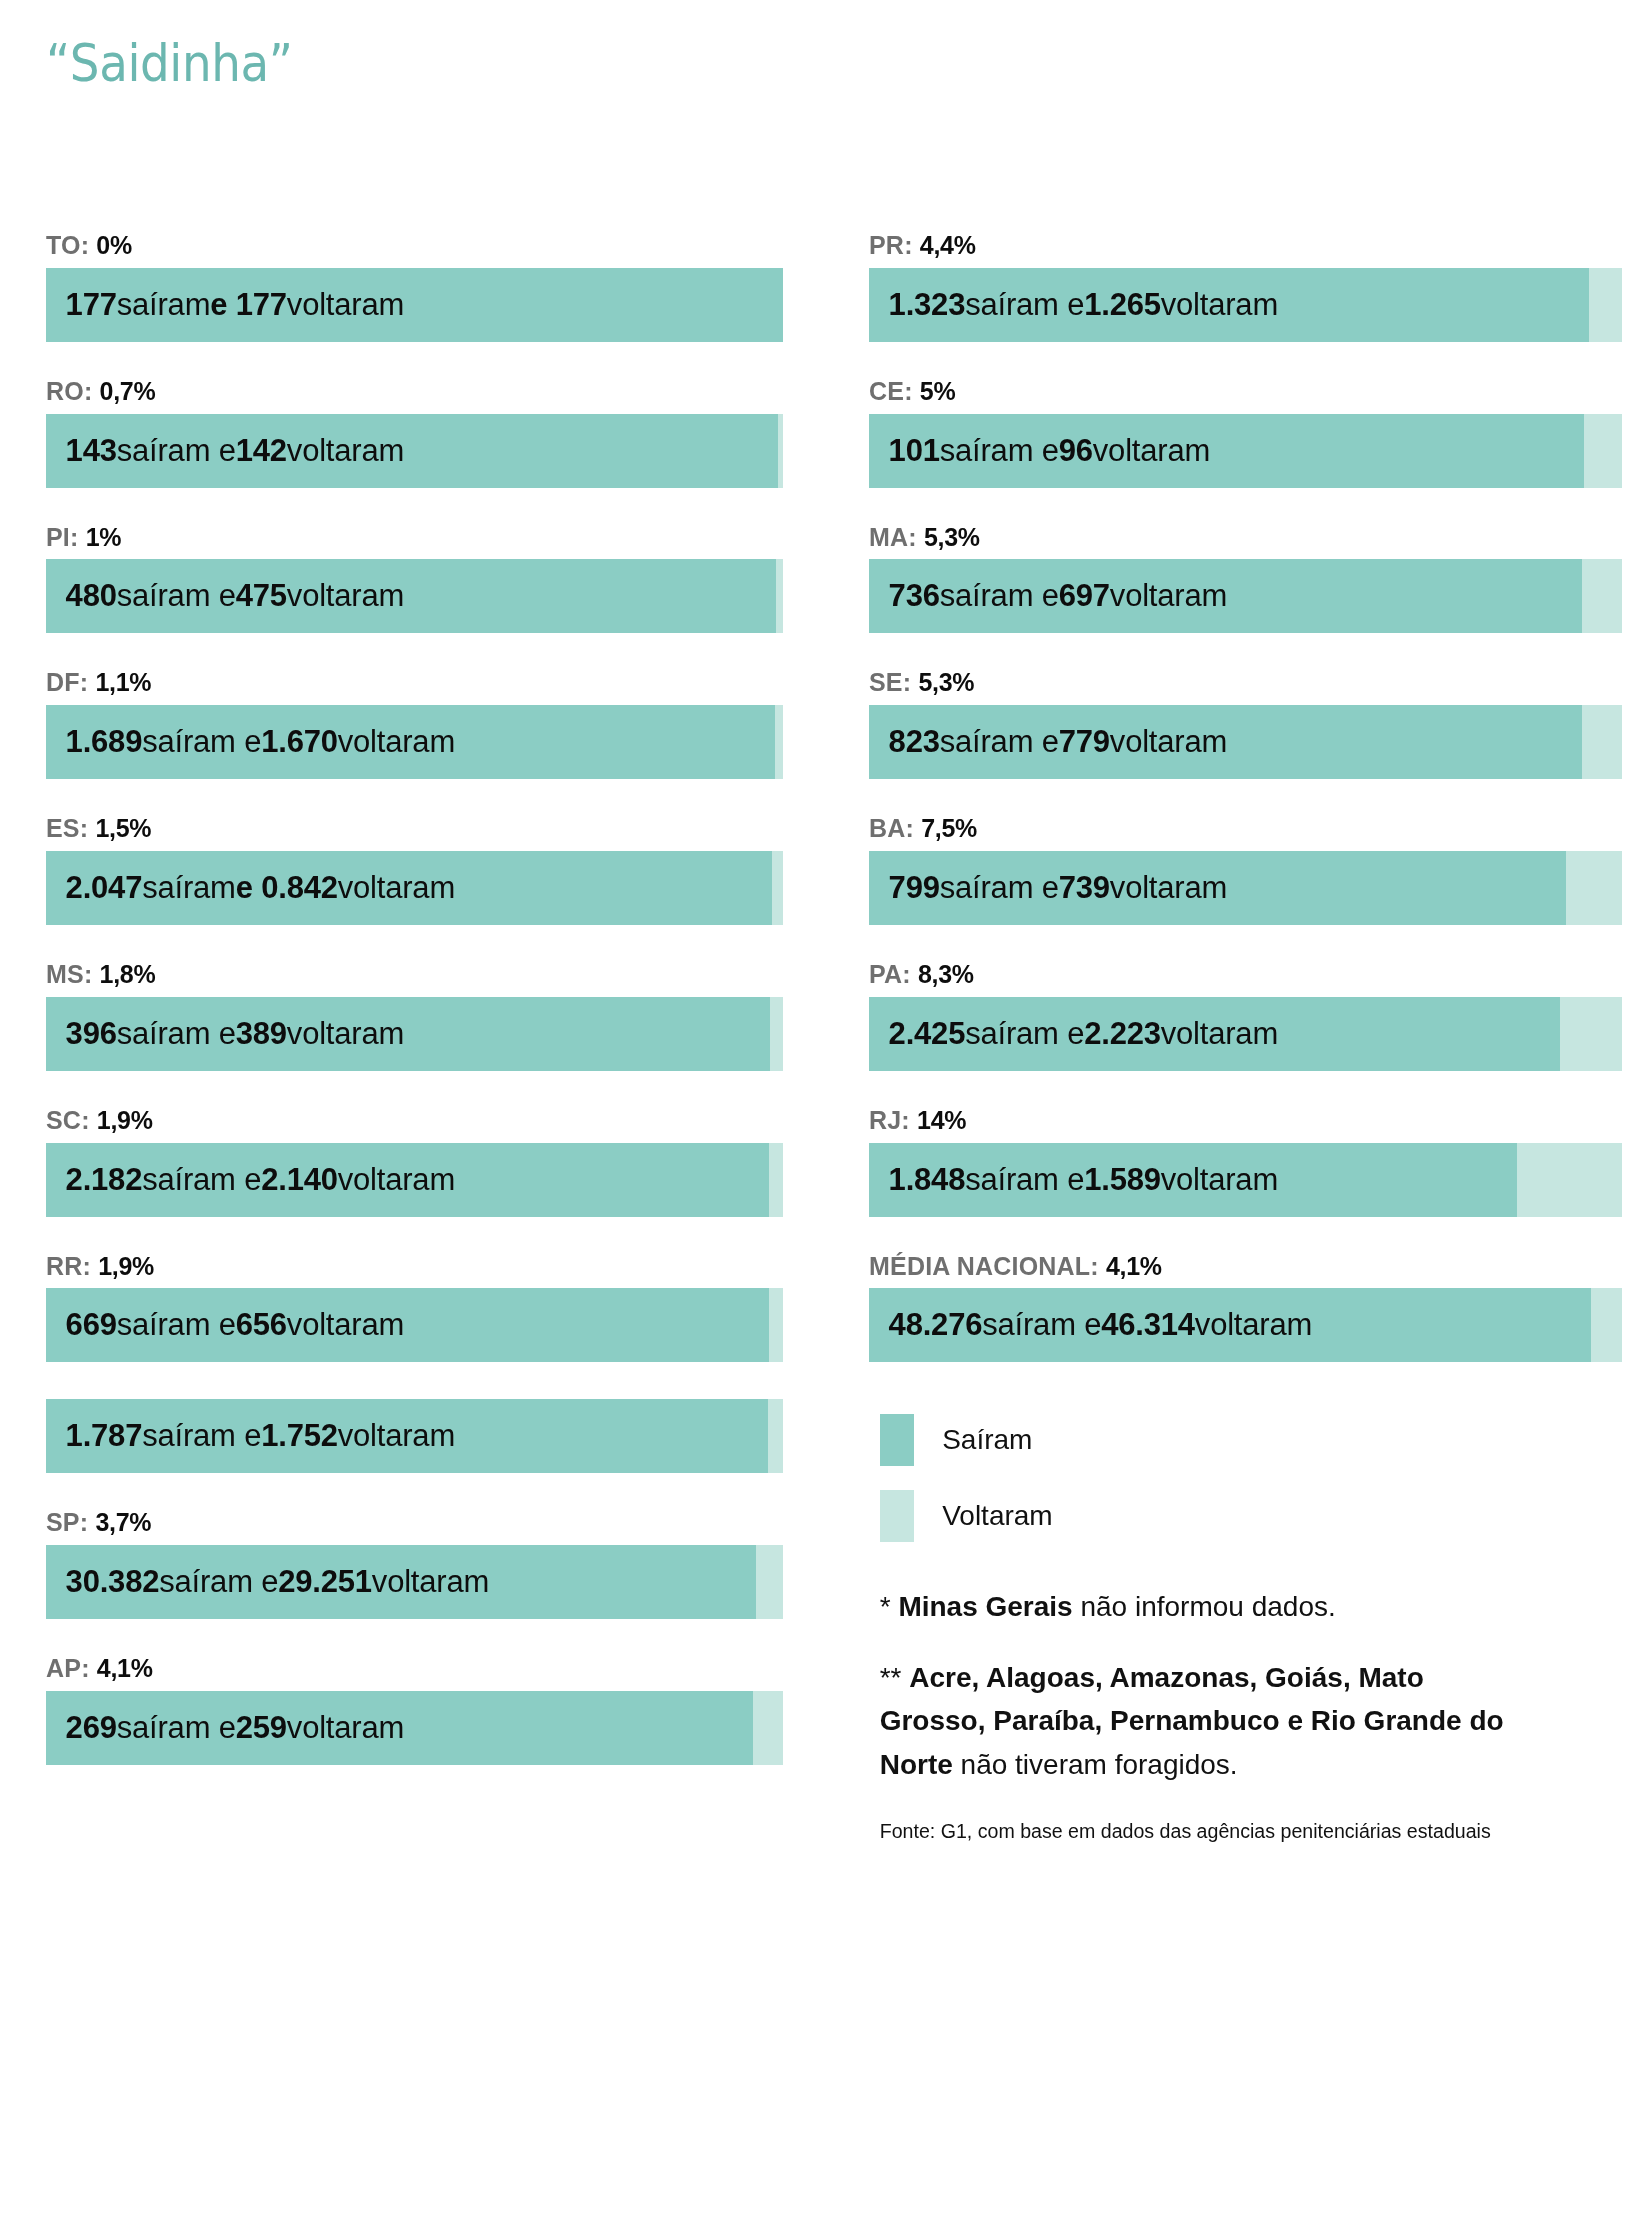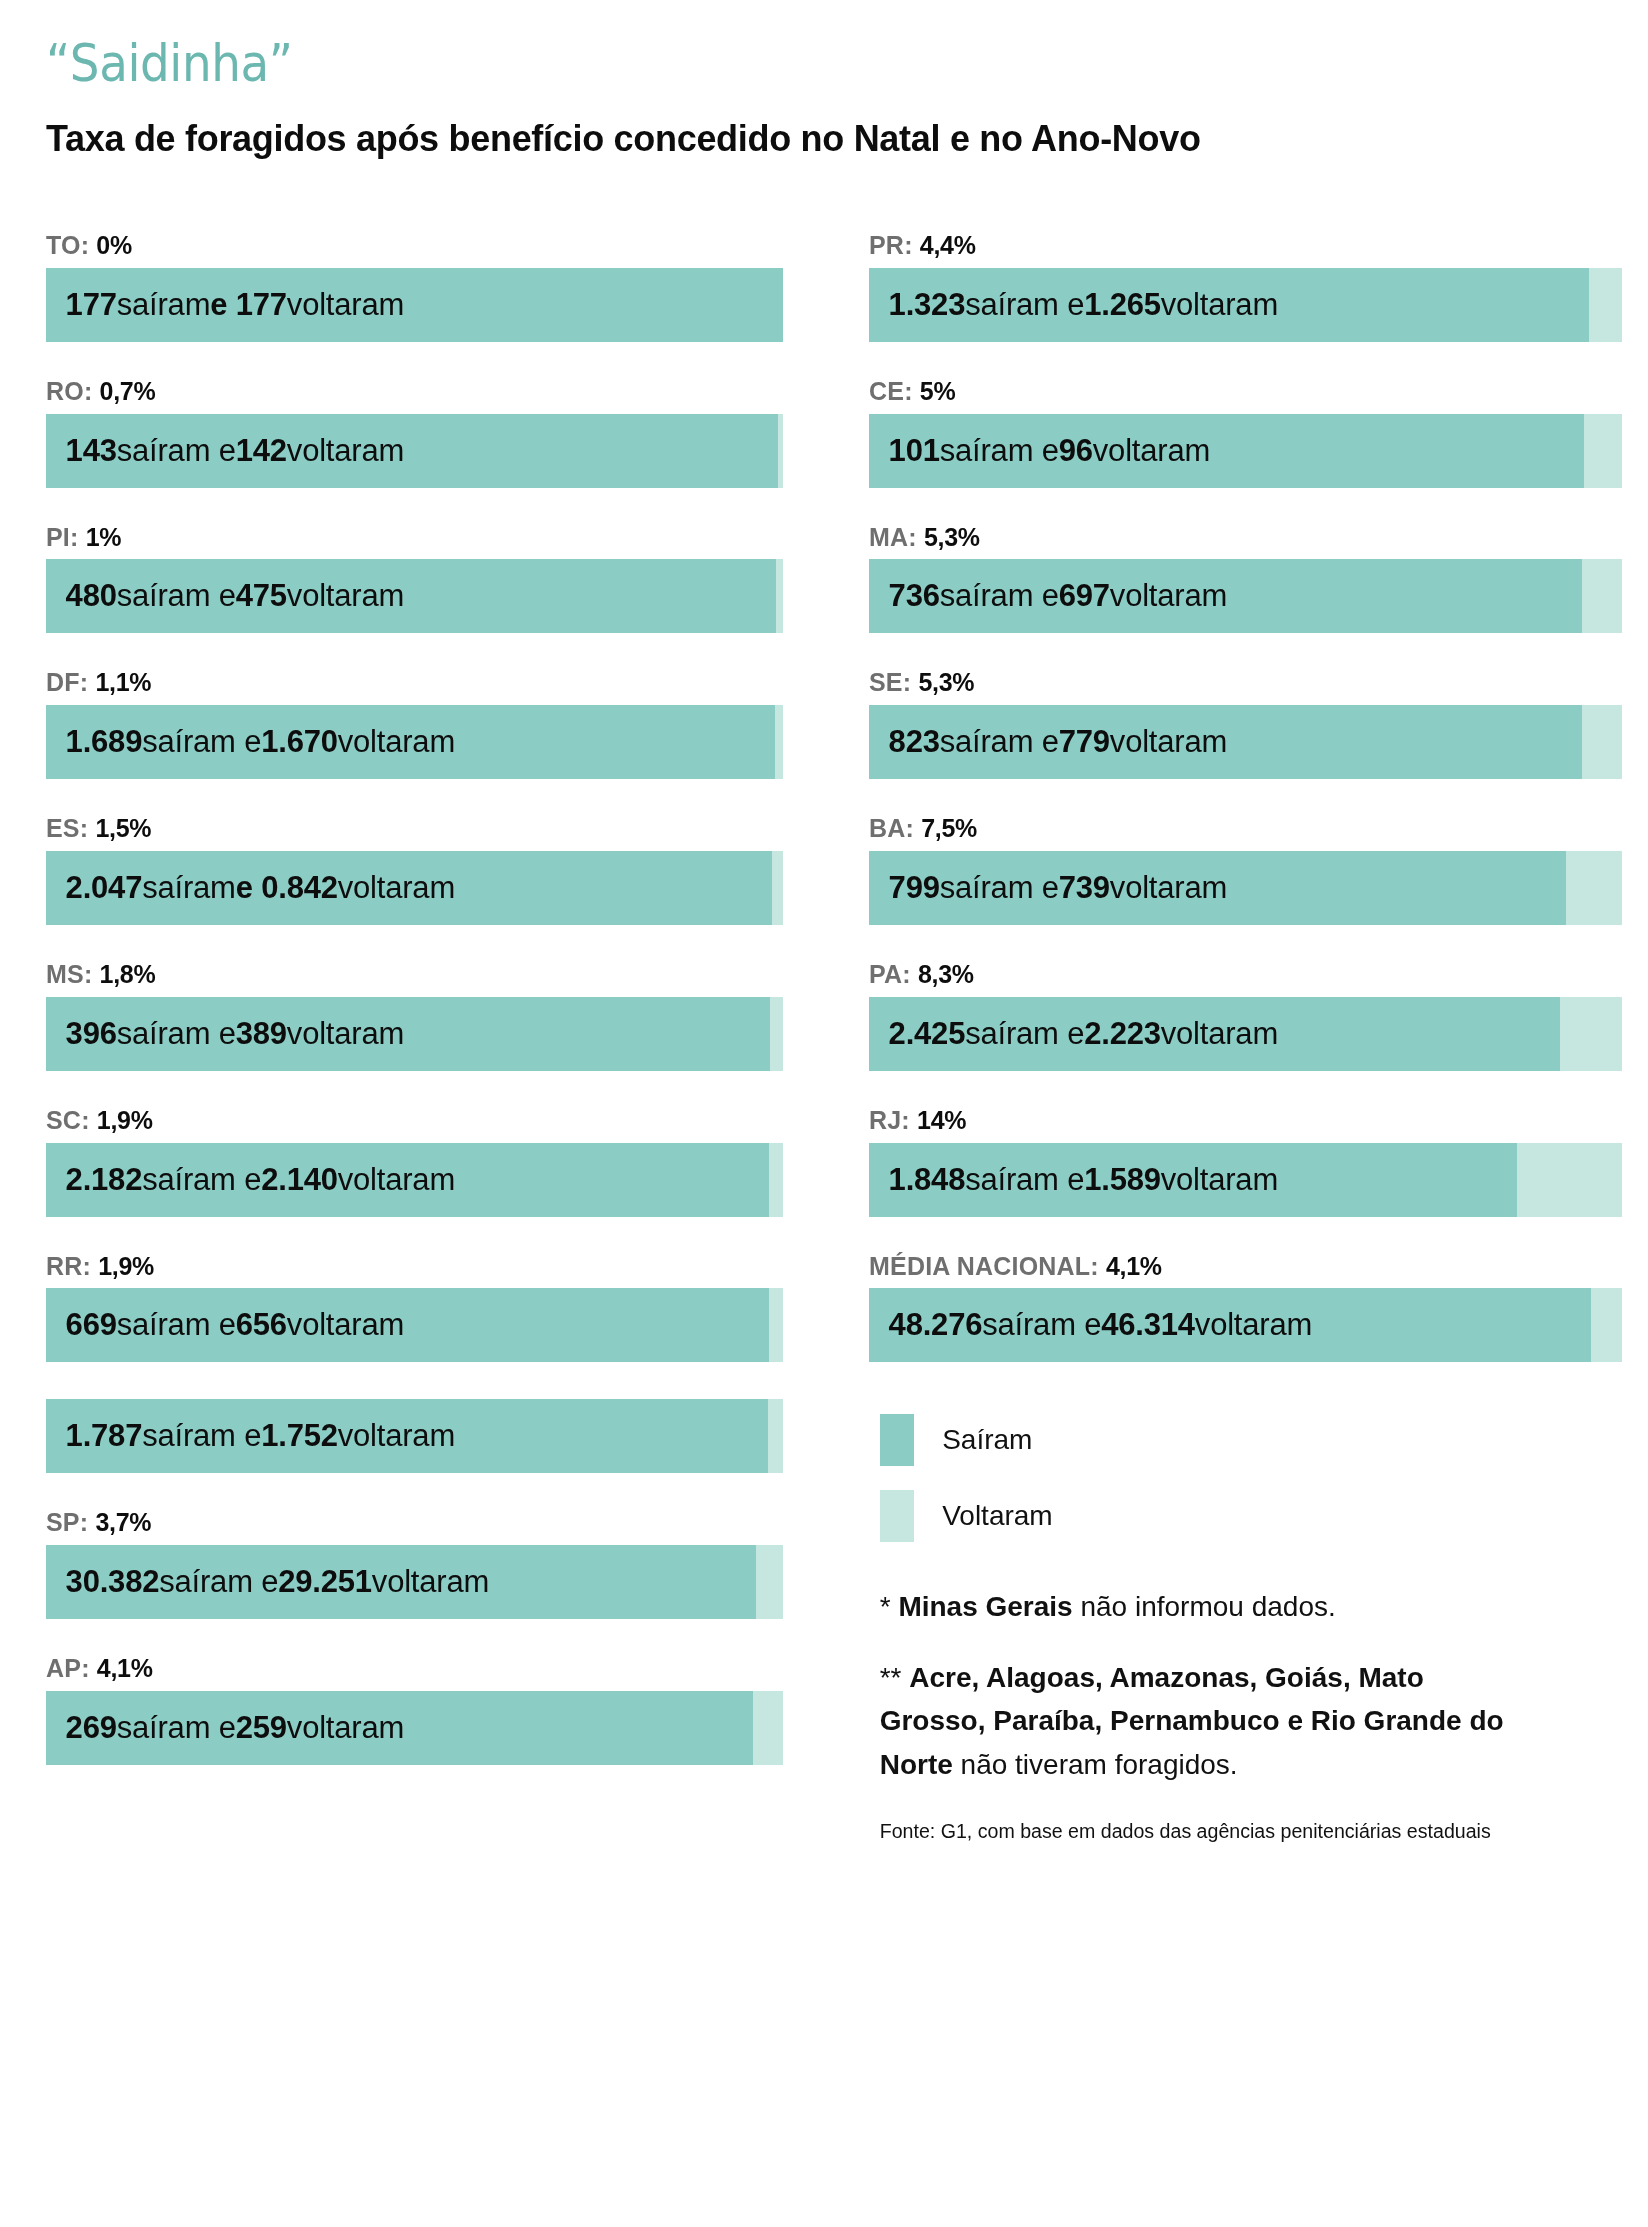--- a/index.html
+++ b/index.html
@@ -155,21 +155,20 @@
     font-family: "Liberation Sans", sans-serif;
   }
 </style>
 </head>
 <body>
 
 <div class="page">
 
   <div class="header">
     <div class="kicker">“Saidinha”</div>
-    <div class="subtitle">Taxa de foragidos após benefício concedido no Natal e no Ano-Novo</div>
   </div>
 
   <div class="columns">
 
     <div class="col col-left">
       <div id="left-rows">
           <div class="row">
             <div class="row-label"><span>TO</span>: <span class="pct">0%</span></div>
             <div class="bar">
               <div class="bar-fill" style="width: 100%;"></div>

